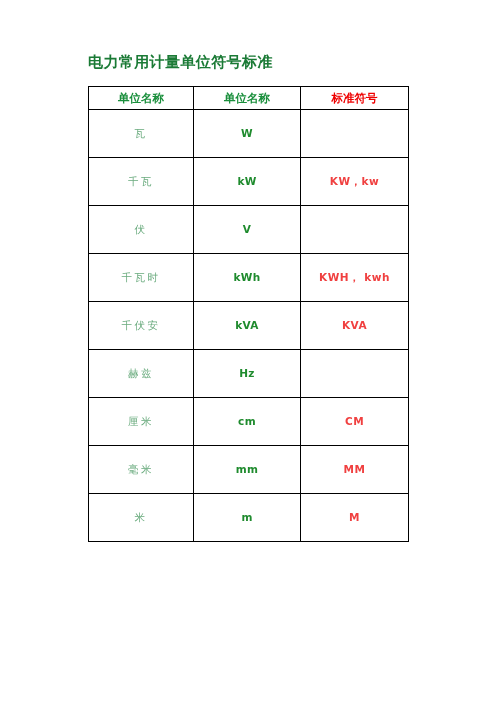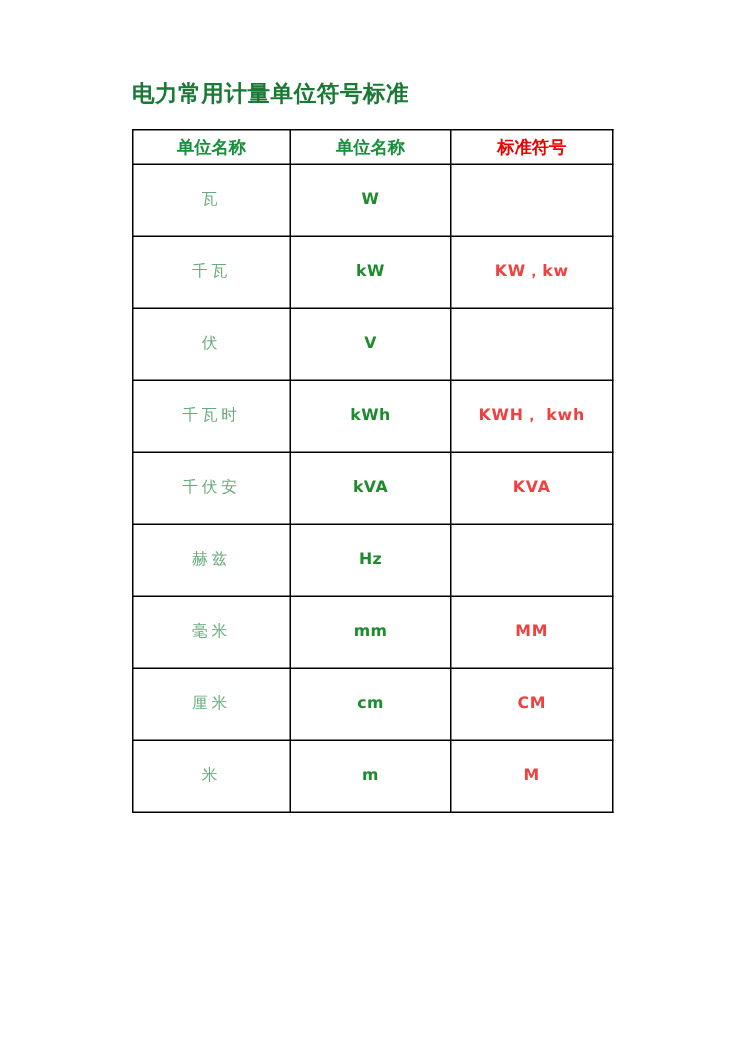--- a/index.html
+++ b/index.html
@@ -144,28 +144,28 @@
         <td class="cell-name">千伏安</td>
         <td class="cell-std">kVA</td>
         <td class="cell-wrong">KVA</td>
       </tr>
       <tr>
         <td class="cell-name">赫兹</td>
         <td class="cell-std">Hz</td>
         <td class="cell-wrong"></td>
       </tr>
       <tr>
+        <td class="cell-name">厘米</td>
+        <td class="cell-std">cm</td>
+        <td class="cell-wrong">CM</td>
+      </tr>
+      <tr>
         <td class="cell-name">毫米</td>
         <td class="cell-std">mm</td>
         <td class="cell-wrong">MM</td>
-      </tr>
-      <tr>
-        <td class="cell-name">厘米</td>
-        <td class="cell-std">cm</td>
-        <td class="cell-wrong">CM</td>
       </tr>
       <tr>
         <td class="cell-name">米</td>
         <td class="cell-std">m</td>
         <td class="cell-wrong">M</td>
       </tr>
     </tbody>
   </table>
 
 </div>

